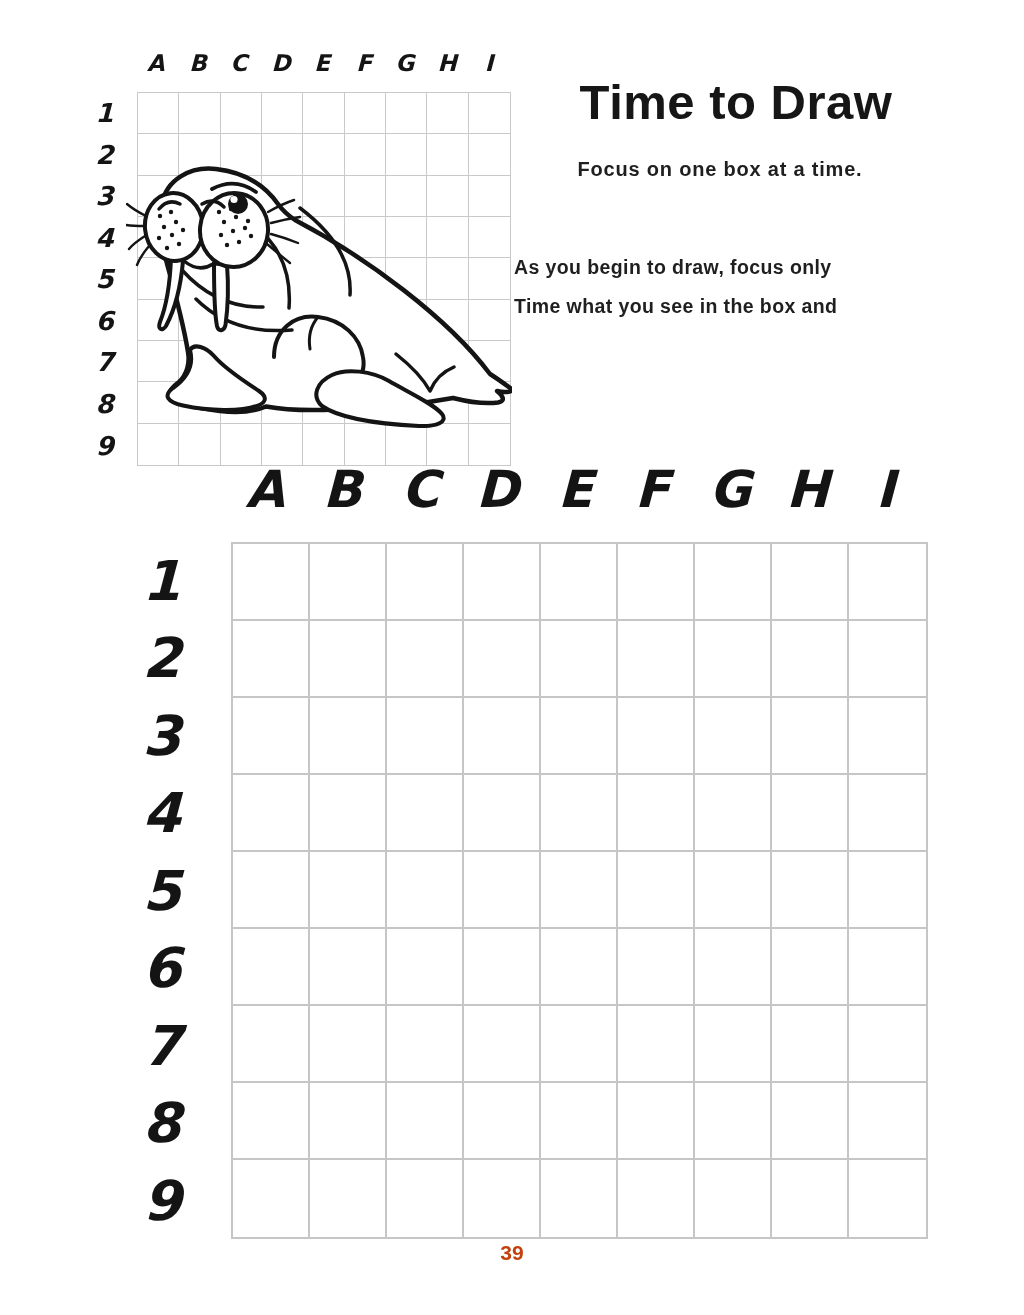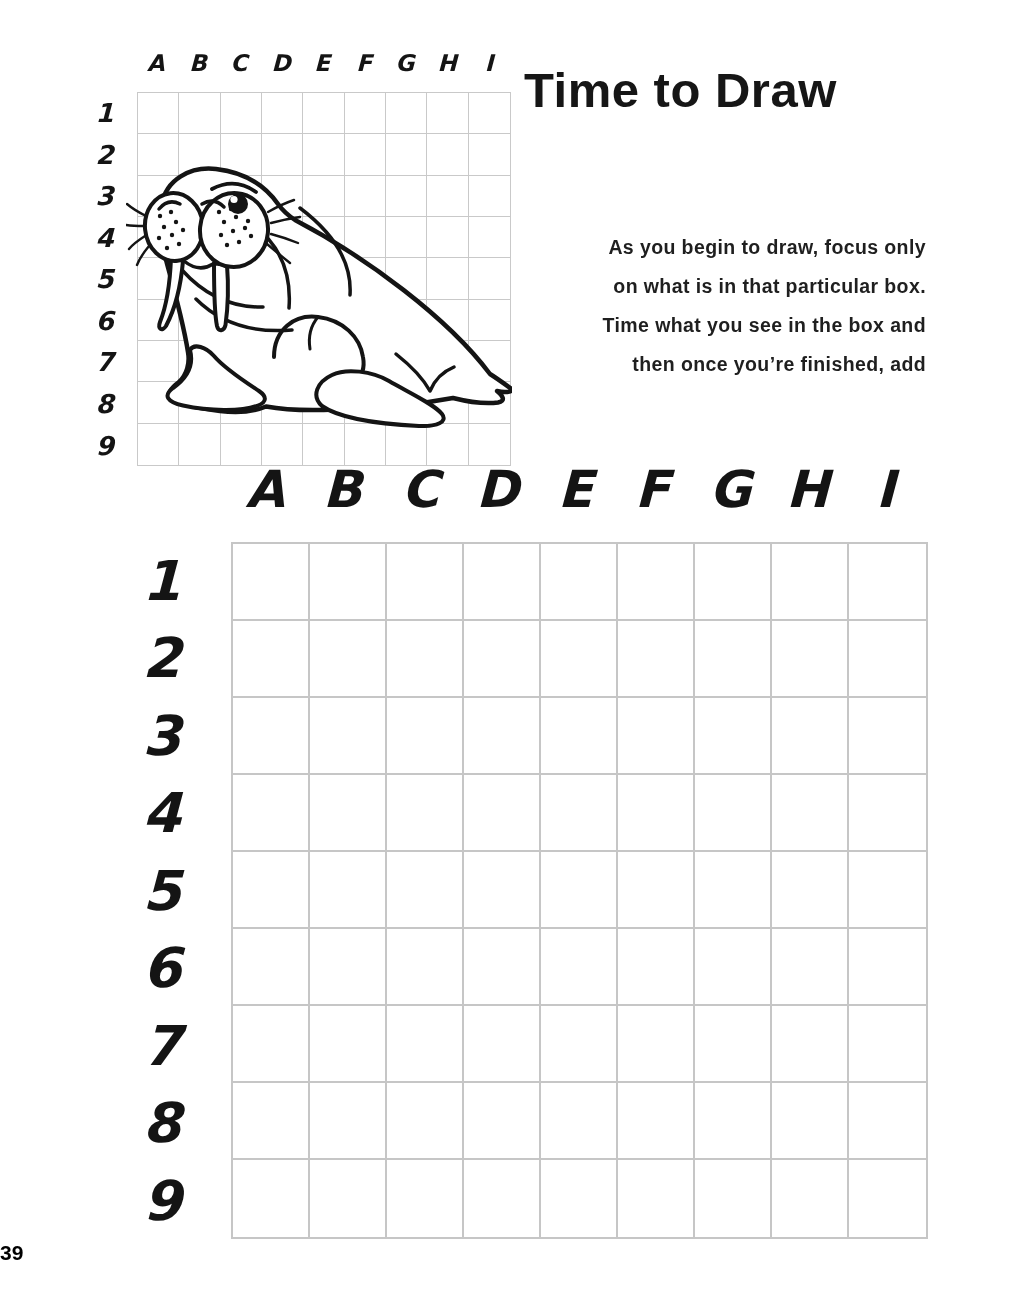--- a/index.html
+++ b/index.html
@@ -66,57 +66,58 @@
   .walrus {
     position: absolute;
     left: 126px; top: 160px;
     width: 386px; height: 268px;
   }
 
   
   .title {
     position: absolute;
     left: 520px; top: 58px; width: 400px;
-    margin: 4px;
+    margin: 16px;
     font-size: 49px;
     font-weight: bold;
     letter-spacing: 0.5px;
+    text-align: center;
     color: #161616;
   }
   .subtitle {
     position: absolute;
     left: 520px; top: 158px; width: 400px;
     font-size: 20px;
     font-weight: bold;
     letter-spacing: 0.8px;
     text-align: center;
     color: #1f1f1f;
   }
   .instructions {
     position: absolute;
-    left: 514px; top: 228px; width: 412px;
-    text-align: right;
+    left: 514px; top: 248px; width: 412px;
+    text-align: left;
   }
   .instructions > div {
     height: 39px;
     line-height: 39px;
     font-size: 19.5px;
     font-weight: bold;
     letter-spacing: 0.4px;
     color: #1f1f1f;
     white-space: nowrap;
   }
 
   .pagenum {
     position: absolute;
     left: 0; top: 1241px; width: 1024px;
-    text-align: left;
+    text-align: center;
     font-size: 21px;
     font-weight: bold;
-    color: #000000;
+    color: #c2410c;
   }
 </style>
 </head>
 <body>
 
 <div class="page" style="--line-small: #c9c9c9; --line-large: #c6c6c6;">
 
   <div class="hand letters ref-letters">
       <div>A</div>
       <div>B</div>
@@ -292,25 +293,24 @@
       <path stroke-width="2.4" d="M 20,56 Q 8,50 1,44 M 18,66 Q 7,66 0,65 M 19,76 Q 8,83 3,89 M 23,86 Q 14,97 11,105"></path>
       <path stroke-width="2.4" d="M 142,52 Q 156,44 168,40 M 145,63 Q 160,59 174,57 M 145,74 Q 160,78 172,83 M 141,84 Q 154,95 164,103"></path>
 
       <path stroke-width="3.8" d="M 86,29 Q 109,17 130,32"></path>
       <circle cx="112" cy="44" r="10" fill="#141414" stroke="none"></circle>
       <circle cx="108" cy="39.5" r="3.6" fill="#ffffff" stroke="none"></circle>
     </g>
   </svg>
 
   <h1 class="title">Time to Draw</h1>
+  <div class="subtitle">Focus on one box at a time.</div>
   <div class="instructions">
       <div>As you begin to draw, focus only</div>
-      <div>on what is in that particular box.</div>
       <div>Time what you see in the box and</div>
-      <div>then once you’re finished, add</div>
     </div>
 
   <div class="hand letters big-letters">
       <div>A</div>
       <div>B</div>
       <div>C</div>
       <div>D</div>
       <div>E</div>
       <div>F</div>
       <div>G</div>

